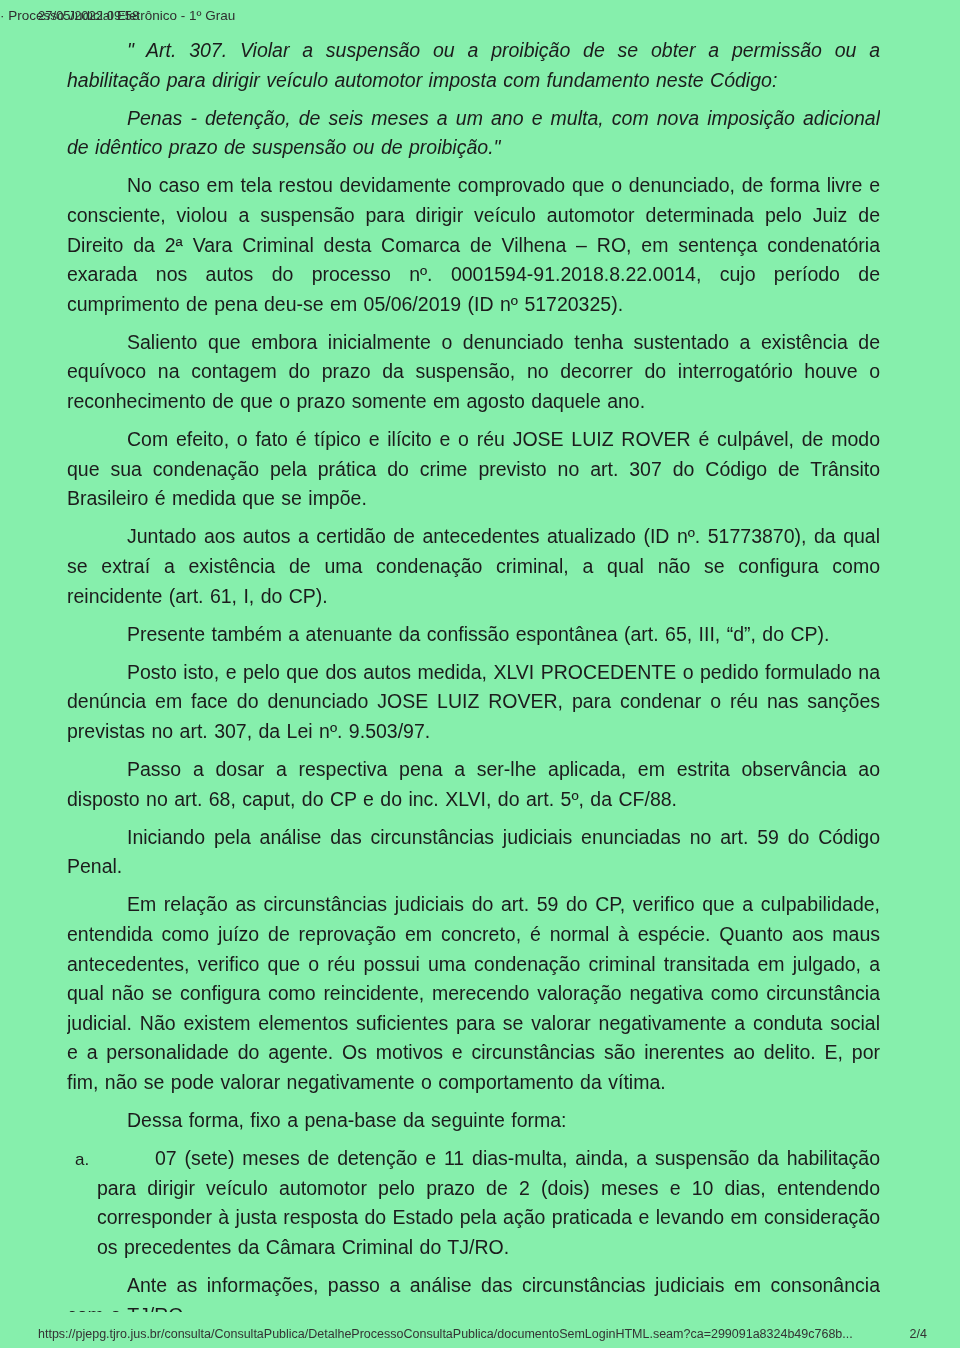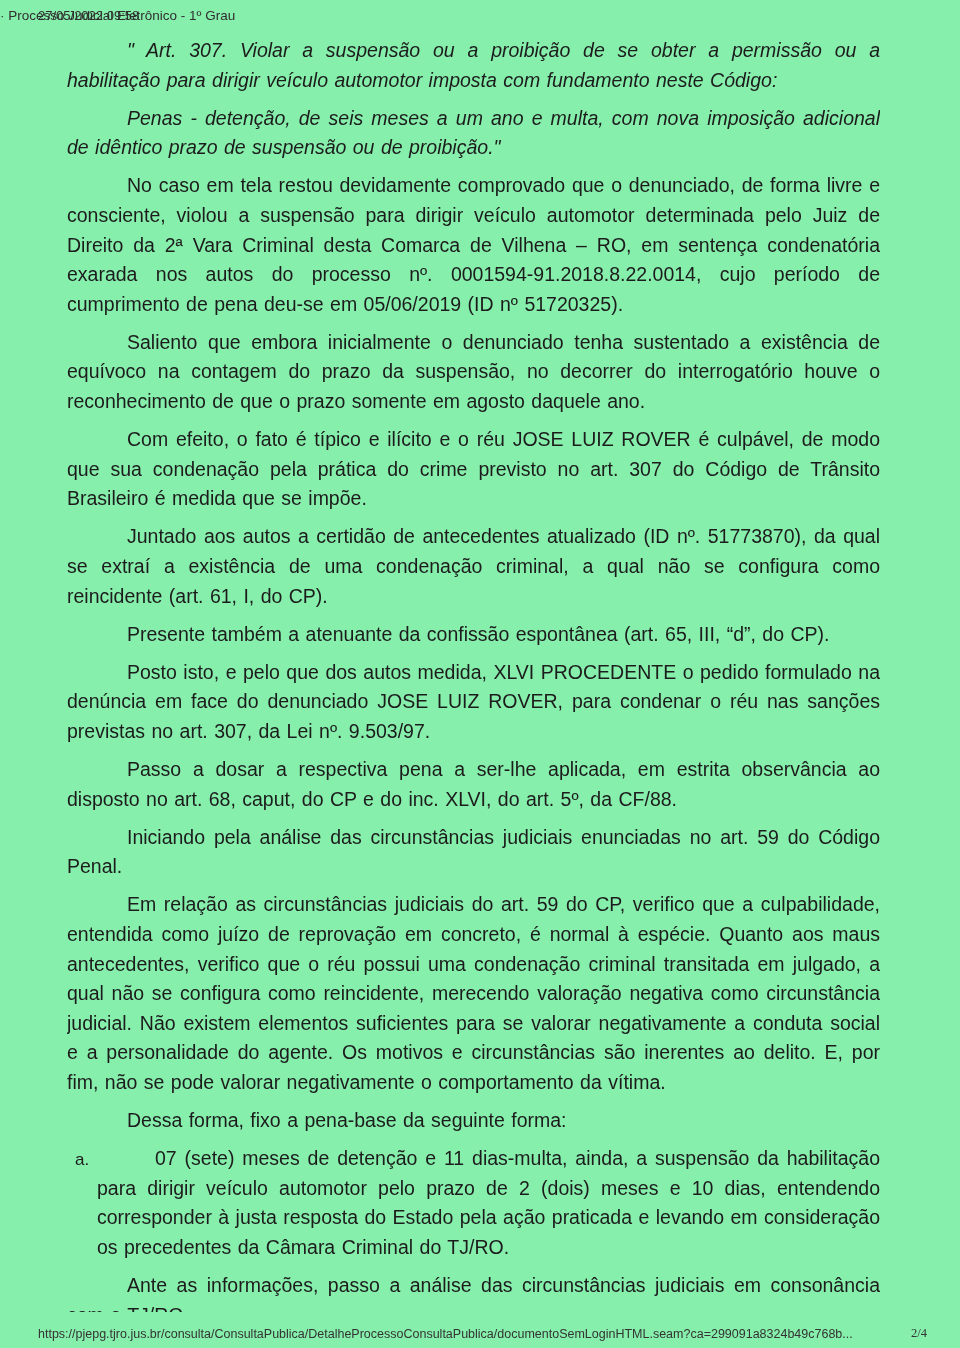--- a/index.html
+++ b/index.html
@@ -78,21 +78,20 @@
     white-space: nowrap;
     margin-top: 10px;
   }
   .footer-page {
     position: absolute;
     right: 33px;
     bottom: 7px;
     font-size: 12.5px;
     color: #333333;
     white-space: nowrap;
-    font-family: Liberation Serif, serif;
   }
 </style>
 </head>
 <body>
 
 <div class="page">
 
   <div class="header-date">27/05/2022 09:58</div>
 
   <div class="header-title">· Processo Judicial Eletrônico - 1º Grau</div>

